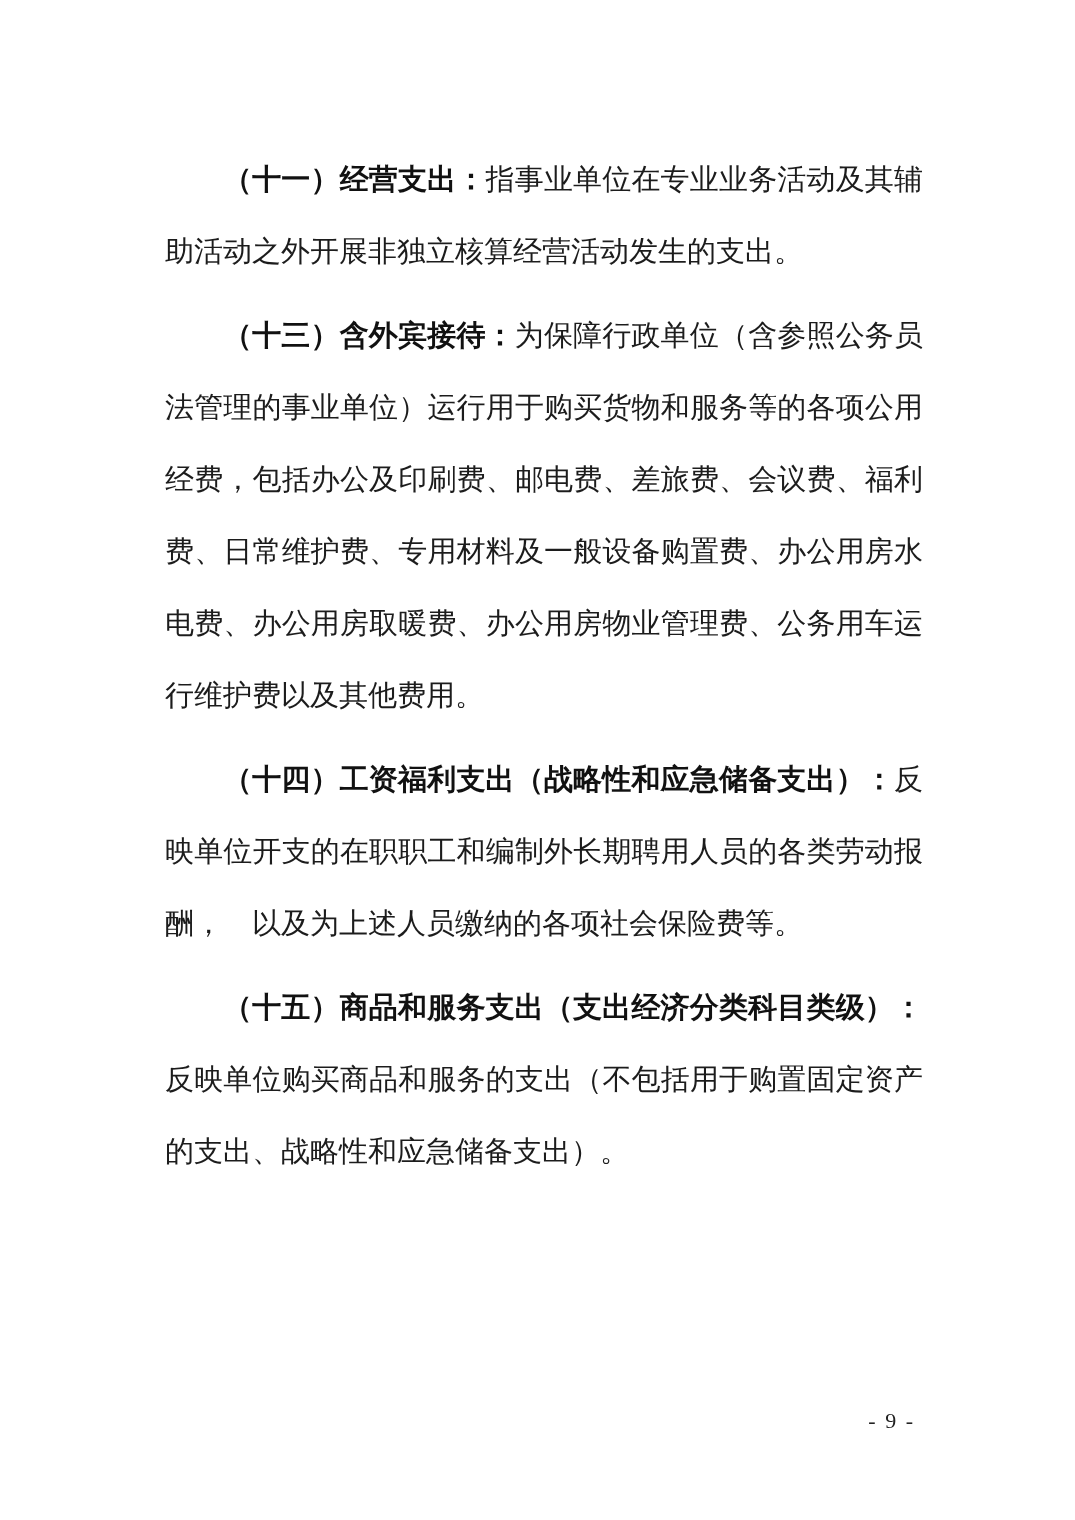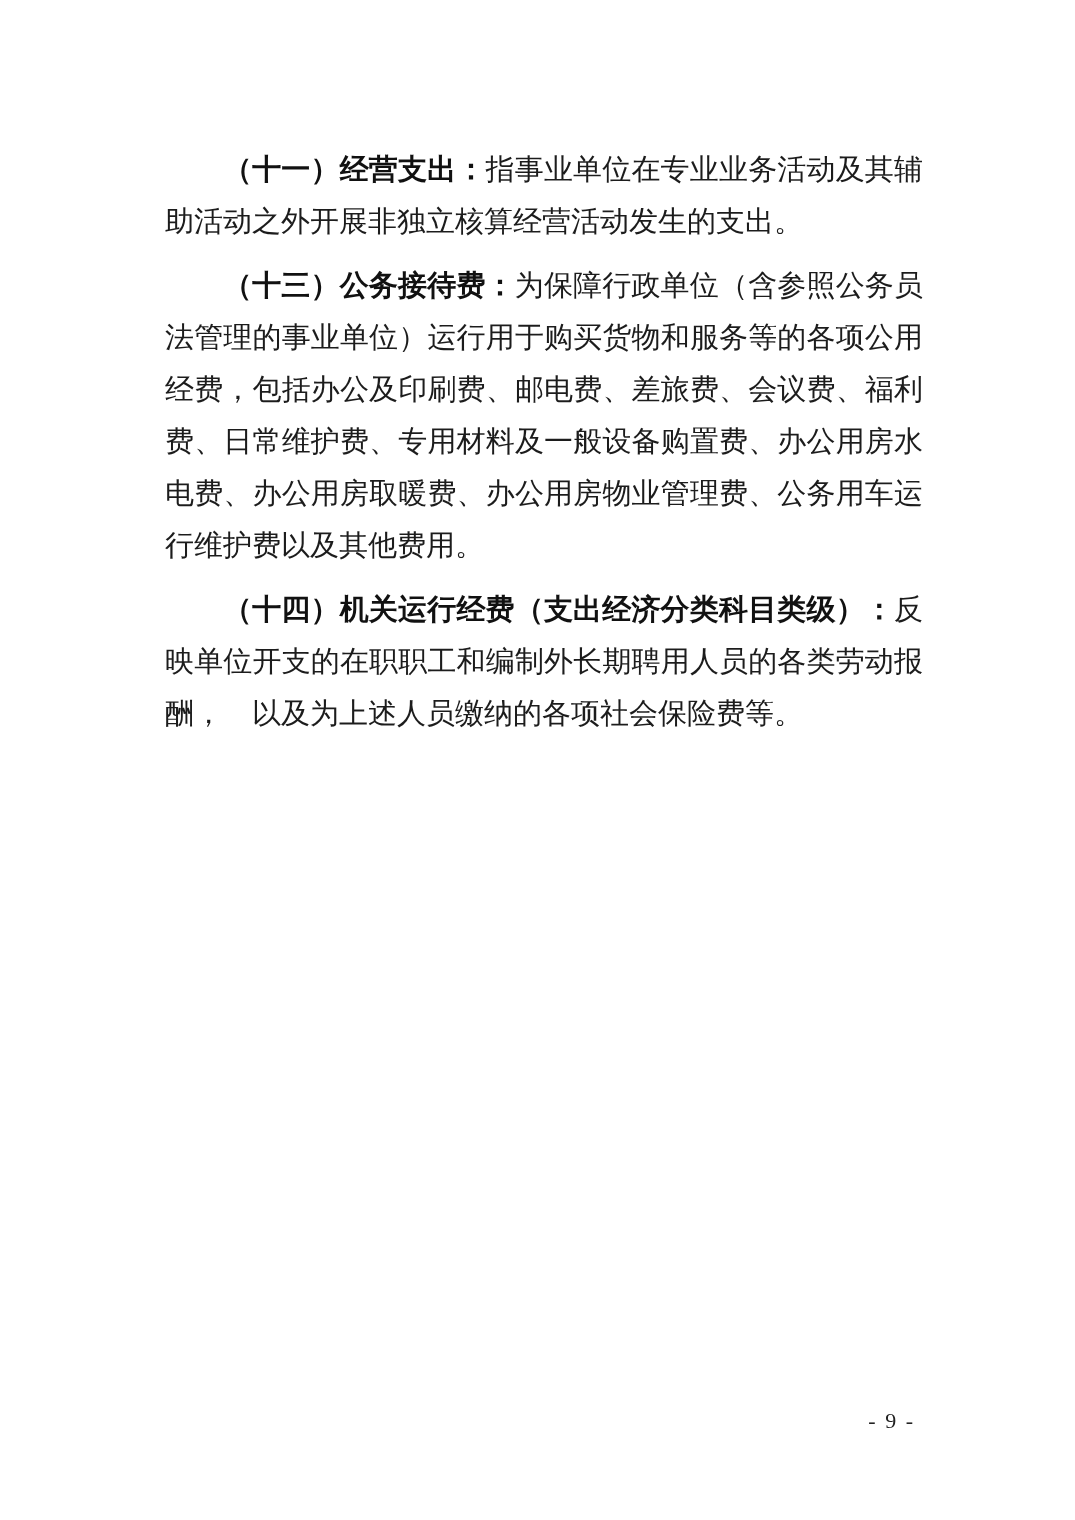--- a/index.html
+++ b/index.html
@@ -16,21 +16,21 @@
     overflow: hidden;
   }
   .content {
     position: absolute;
     left: 165px;
     top: 143px;
     width: 758px;
   }
   p.para {
     font-size: 29px;
-    line-height: 52px;
+    line-height: 72px;
     text-align: justify;
     text-indent: 2em;
     color: #1c1c1c;
     word-break: break-all;
   }
   p.para + p.para { margin-top: 12px; }
   .head {
     font-weight: bold;
     color: #111111;
   }
@@ -48,21 +48,22 @@
 </style>
 </head>
 <body>
 
 <div class="page">
   <div class="content">
 
     <p class="para"><span class="head">（十一）经营支出：</span><span class="body-run">指事业单位在专业业务活动及其辅助活动之外开展非独立核算经营活动发生的支出。</span></p>
 
 
-    <p class="para"><span class="head">（十三）公务接待费：</span><span class="body-run">为保障行政单位（含参照公务员法管理的事业单位）运行用于购买货物和服务等的各项公用经费，包括办公及印刷费、邮电费、差旅费、会议费、福利费、日常维护费、专用材料及一般设备购置费、办公用房水电费、办公用房取暖费、办公用房物业管理费、公务用车运行维护费以及其他费用。</span></p>
+    <p class="para"><span class="head">（十三）含外宾接待：</span><span class="body-run">为保障行政单位（含参照公务员法管理的事业单位）运行用于购买货物和服务等的各项公用经费，包括办公及印刷费、邮电费、差旅费、会议费、福利费、日常维护费、专用材料及一般设备购置费、办公用房水电费、办公用房取暖费、办公用房物业管理费、公务用车运行维护费以及其他费用。</span></p>
 
-    <p class="para"><span class="head">（十四）机关运行经费（支出经济分类科目类级）：</span><span class="body-run">反映单位开支的在职职工和编制外长期聘用人员的各类劳动报酬，　以及为上述人员缴纳的各项社会保险费等。</span></p>
+    <p class="para"><span class="head">（十四）工资福利支出（战略性和应急储备支出）：</span><span class="body-run">反映单位开支的在职职工和编制外长期聘用人员的各类劳动报酬，　以及为上述人员缴纳的各项社会保险费等。</span></p>
 
+    <p class="para"><span class="head">（十五）商品和服务支出（支出经济分类科目类级）：</span><span class="body-run">反映单位购买商品和服务的支出（不包括用于购置固定资产的支出、战略性和应急储备支出）。</span></p>
 
   </div>
 
   <div class="page-number">- 9 -</div>
 </div>
 
 </body></html>

